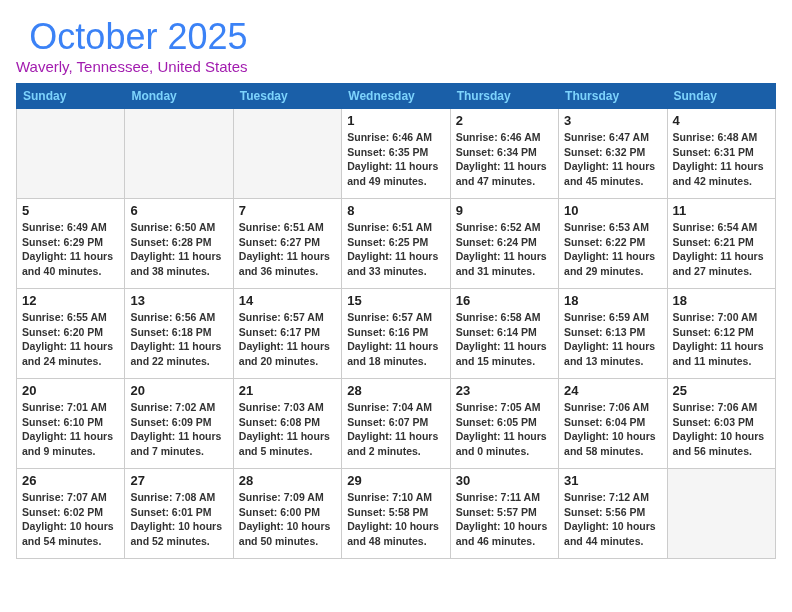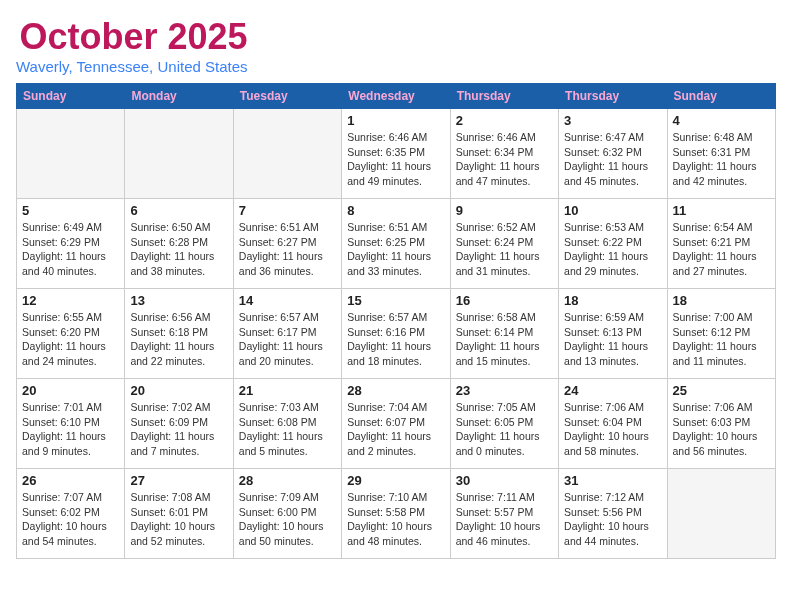--- a/index.html
+++ b/index.html
@@ -38,35 +38,35 @@
       border-bottom: 10px solid transparent;
       border-left: 14px solid #2196c4;
       margin-left: 2px;
       vertical-align: middle;
     }
     .title-block {
       text-align: right;
     }
     .month-title {
       font-size: 36px;
-      font-weight: bold;
-      color: #be185d;
+      font-weight: normal;
+      color: #3b82f6;
     }
     .location {
       font-size: 15px;
-      color: #3b82f6;
+      color: #a21caf;
     }
     .calendar {
       width: 100%;
       border-collapse: collapse;
       font-size: 11px;
     }
     .calendar th {
       background: #1a5fa8;
-      color: #f9a8d4;
+      color: #7dd3fc;
       text-align: left;
       padding: 5px 6px;
       font-size: 12px;
       font-weight: bold;
       border: 1px solid #1a5fa8;
     }
     .calendar td {
       vertical-align: top;
       border: 1px solid #ccc;
       padding: 4px 5px;
@@ -83,20 +83,21 @@
     .day-num {
       font-size: 13px;
       font-weight: bold;
       color: #222;
       margin-bottom: 2px;
     }
     .day-info {
       color: #333;
       font-size: 10.5px;
       line-height: 1.4;
+      font-weight: bold;
     }
   </style>
 </head>
 <body>
 
 <div class="header">
   <div class="title-block">
     <div class="month-title">October 2025</div>
     <div class="location">Waverly, Tennessee, United States</div>
   </div>

